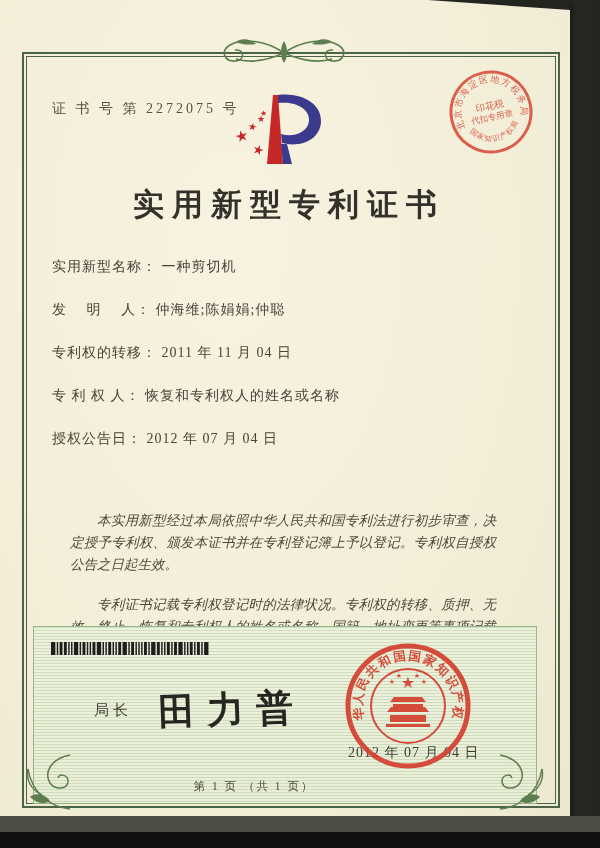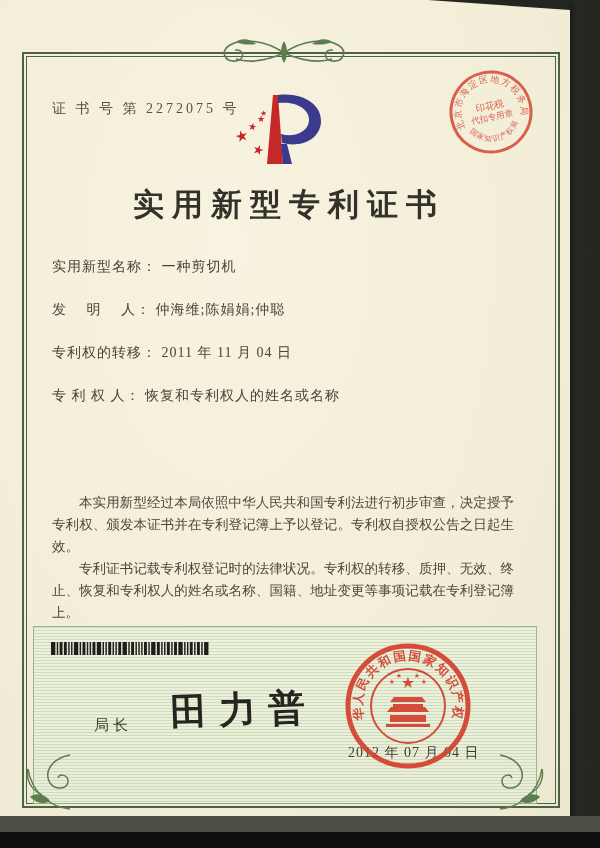--- a/index.html
+++ b/index.html
@@ -30,29 +30,29 @@
   .title{position:absolute;left:22px;top:184px;width:534px;text-align:center;
          font-size:31px;font-weight:600;color:#33312a;letter-spacing:8px;}
 
   .fields{position:absolute;left:52px;top:258px;width:470px;}
   .field-row{height:43px;font-size:14px;color:#48443a;letter-spacing:1px;}
   .field-label{display:inline-block;}
   .field-value{display:inline-block;}
 
   .paragraphs{position:absolute;left:52px;top:492px;width:462px;
               font-size:13.5px;line-height:22px;color:#4c483c;text-align:justify;}
-  .paragraphs p{margin:0;text-indent:2em;}
+  .paragraphs p{margin:18px;text-indent:2em;font-style:italic;}
 
   .panel{position:absolute;left:33px;top:626px;width:502px;height:176px;
          background:
            repeating-linear-gradient(180deg, rgba(145,172,115,.30) 0 1px, rgba(0,0,0,0) 1px 3px),
            linear-gradient(180deg,#edf2de 0,#e8eed8 100%);
          border:1px solid rgba(110,148,88,.6);}
   .barcode{position:absolute;left:17px;top:15px;width:192px;height:13px;}
-  .signature-row{position:absolute;left:60px;top:58px;display:flex;align-items:flex-end;gap:12px;}
+  .signature-row{position:absolute;left:60px;top:58px;display:flex;align-items:center;}
   .signature-role{font-size:15px;color:#3f3c33;letter-spacing:4px;}
   .signature-name{font-size:37px;font-weight:600;color:#26251f;letter-spacing:12px;
                   margin-left:26px;transform:rotate(-2deg);}
   .panel-footer{position:absolute;left:0;bottom:9px;width:440px;text-align:center;
                 font-size:11.5px;color:#4c483c;letter-spacing:2px;}
   .corner-fl{position:absolute;}
   .corner-bl{left:-14px;bottom:-10px;}
   .corner-br{right:-14px;bottom:-10px;transform:scaleX(-1);}
 
   .seal-top{position:absolute;left:441px;top:62px;width:100px;height:100px;opacity:.82;}
@@ -111,20 +111,24 @@
         <span class="field-label">发　  明　  人：</span>
         <span class="field-value">仲海维;陈娟娟;仲聪</span>
       </div>
       <div class="field-row">
         <span class="field-label">专利权的转移：</span>
         <span class="field-value">2011 年 11 月 04 日</span>
       </div>
       <div class="field-row">
         <span class="field-label">专 利 权 人：</span>
         <span class="field-value">恢复和专利权人的姓名或名称</span>
+      </div>
+      <div class="field-row">
+        <span class="field-label">授权公告日：</span>
+        <span class="field-value">2012 年 07 月 04 日</span>
       </div>
     </div>
 
     <div class="paragraphs">
       <p>本实用新型经过本局依照中华人民共和国专利法进行初步审查，决定授予专利权、颁发本证书并在专利登记簿上予以登记。专利权自授权公告之日起生效。</p>
       <p>专利证书记载专利权登记时的法律状况。专利权的转移、质押、无效、终止、恢复和专利权人的姓名或名称、国籍、地址变更等事项记载在专利登记簿上。</p>
     </div>
 
     <div class="panel">
       <svg class="barcode" viewBox="0 0 192 13" preserveAspectRatio="none">
@@ -170,20 +174,21 @@
           <rect x="145.9499999999999" y="0" width="2.9" height="13" fill="#1e1e1e"></rect>
           <rect x="150.24999999999991" y="0" width="1.45" height="13" fill="#1e1e1e"></rect>
           <rect x="153.0999999999999" y="0" width="4.35" height="13" fill="#1e1e1e"></rect>
         </svg>
 
       <div class="signature-row">
         <span class="signature-role">局长</span>
         <span class="signature-name">田力普</span>
       </div>
 
+      <div class="panel-footer">第 1 页 （共 1 页）</div>
 
       <svg class="corner-fl corner-bl" width="56" height="64" viewBox="0 0 56 64">
         <g stroke="#5d7d4f" fill="none" stroke-width="1.5">
           <path d="M50,6 C30,10 24,24 30,34 C36,42 48,40 48,32 C48,26 40,24 38,29"></path>
           <path d="M50,60 C30,58 12,44 8,20"></path>
           <path d="M8,20 C6,30 10,40 22,46"></path>
         </g>
         <path d="M30,52 C24,44 14,44 10,48 C16,54 24,56 30,52 Z" fill="#5d7d4f"></path>
       </svg>
       <svg class="corner-fl corner-br" width="56" height="64" viewBox="0 0 56 64">

